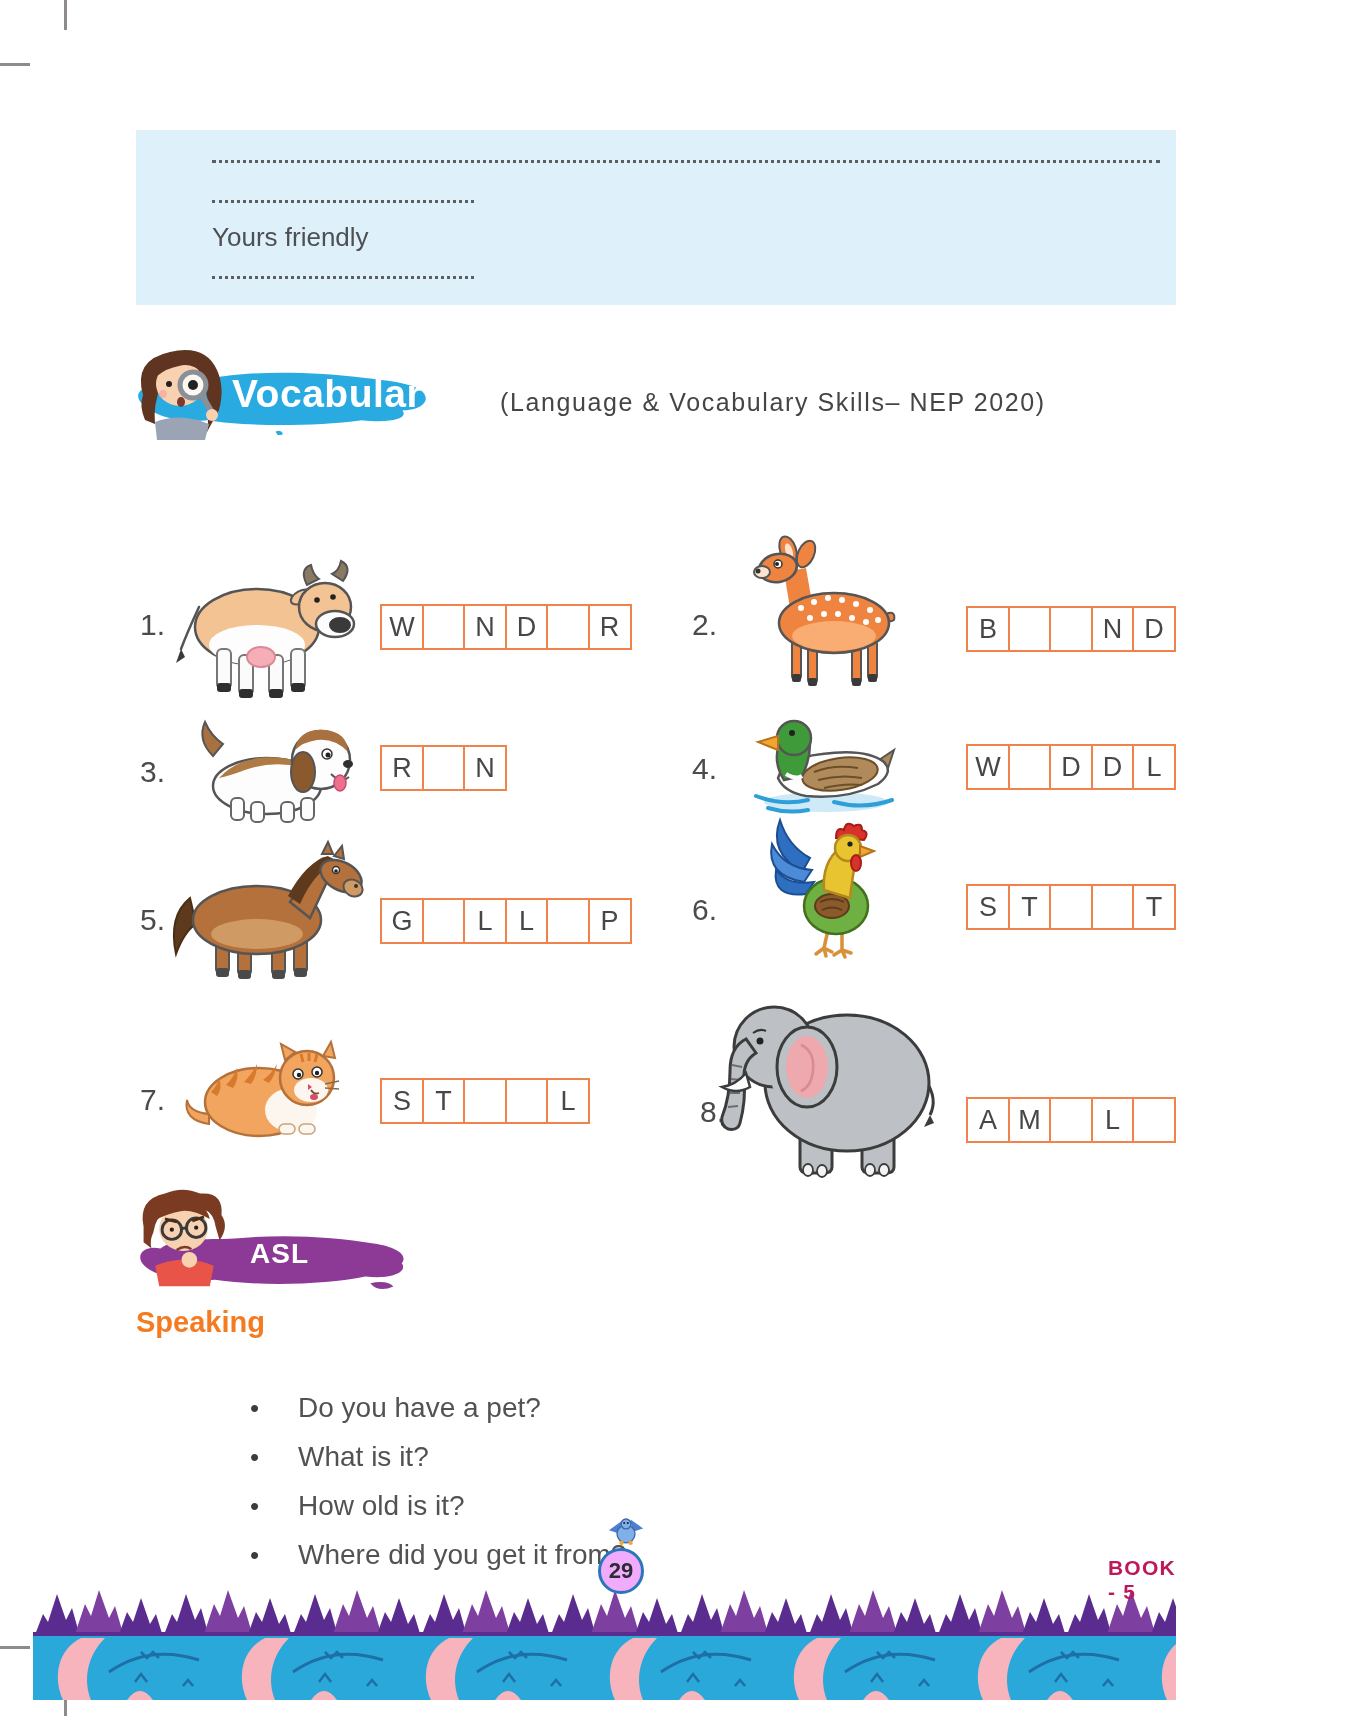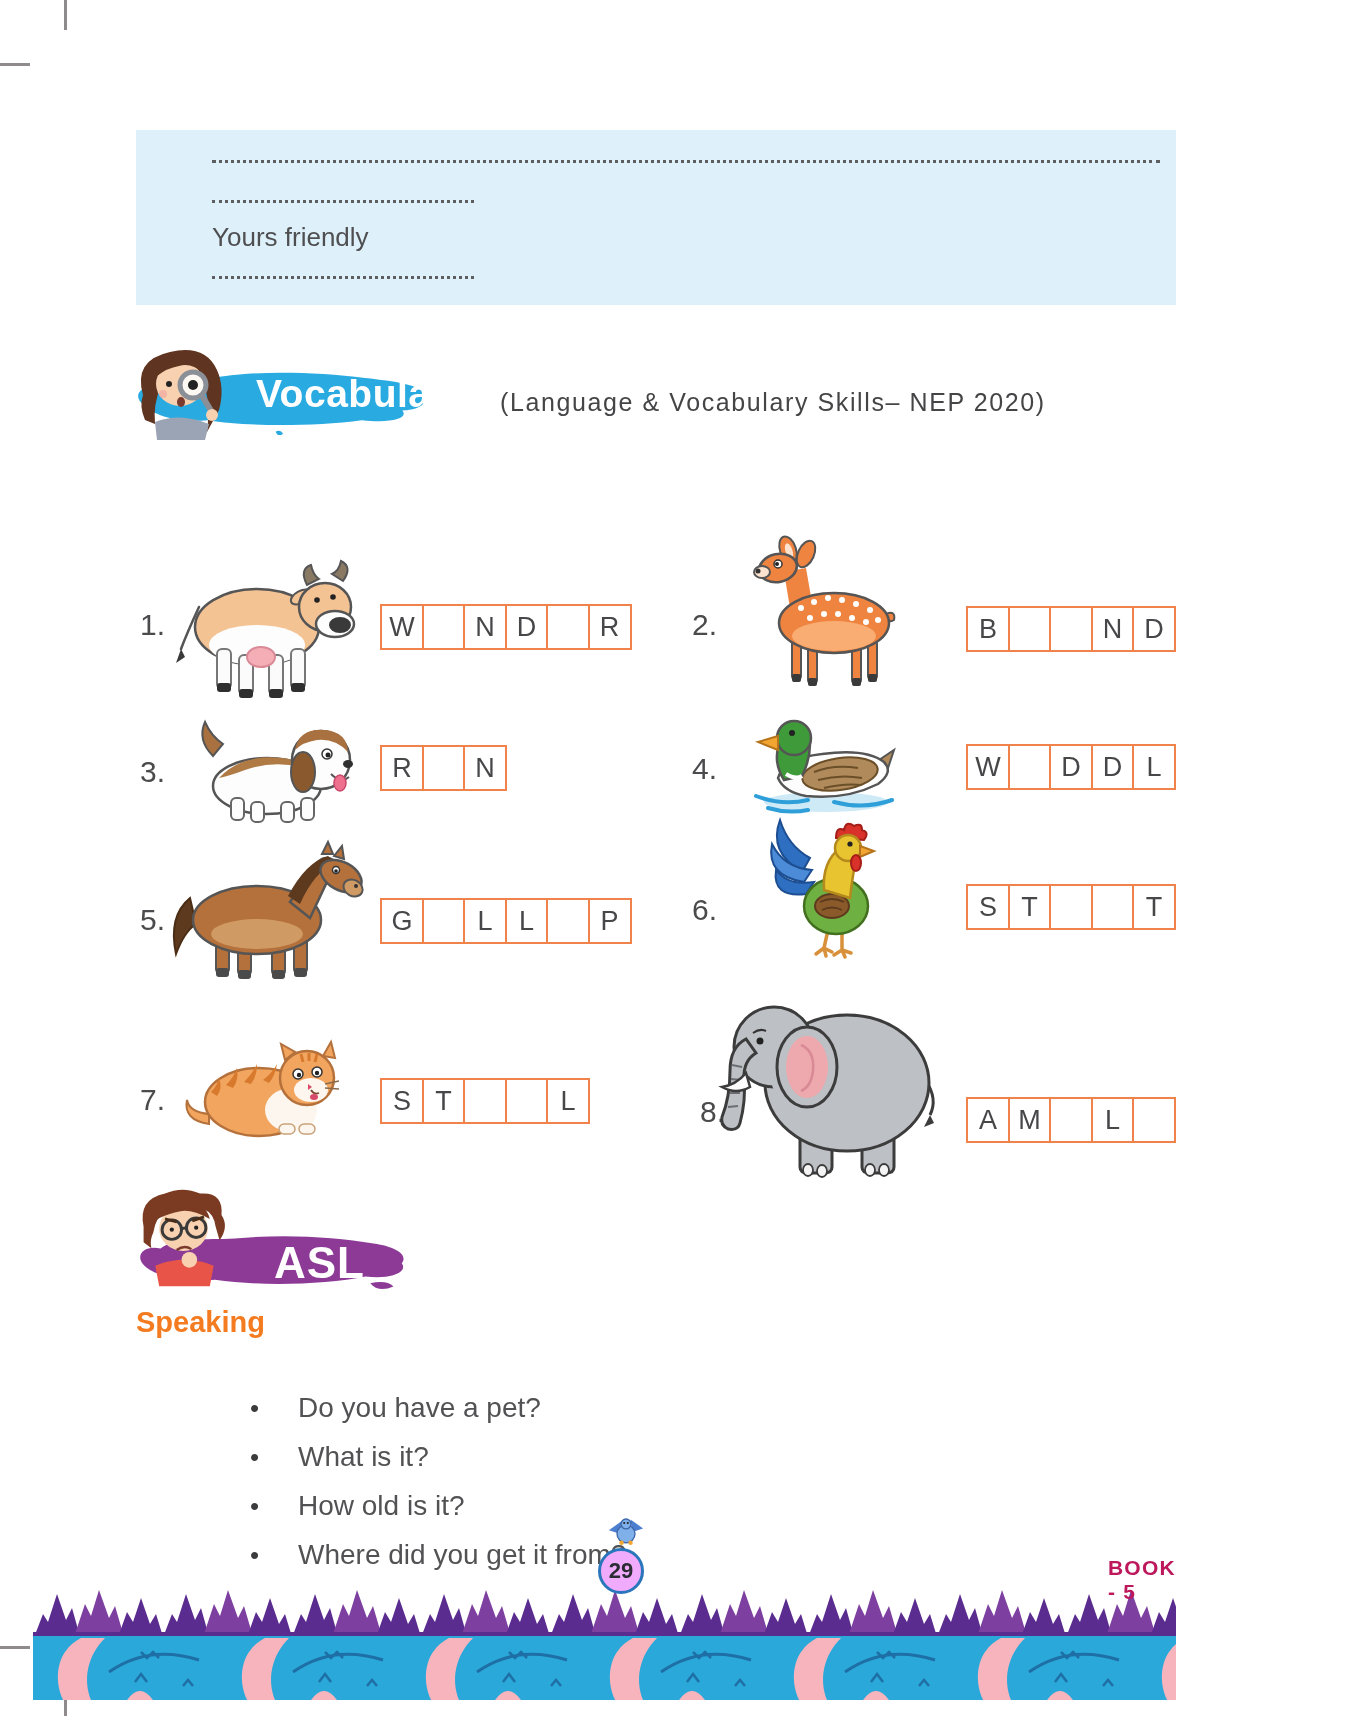--- a/index.html
+++ b/index.html
@@ -6,23 +6,23 @@
   .page{position:relative;width:1176px;height:1716px;background:#fff;overflow:hidden;
         font-family:"Liberation Sans",sans-serif;color:#4b4b4d;}
   
   .crop{position:absolute;background:#8f8a8b;z-index:1;}
   
   .letter-box{position:absolute;left:136px;top:130px;width:1076px;height:175px;background:#def1fb;}
   .dotline{position:absolute;height:0;border-bottom:3px dotted #5d5e60;}
   .closing-text{position:absolute;left:76px;top:92px;font-size:26px;color:#4f4f51;}
   .brush{position:absolute;z-index:1;}
   .badge-icon{position:absolute;z-index:2;}
-  .badge-text{position:absolute;z-index:3;color:#fff;font-weight:bold;margin-left:24px;}
+  .badge-text{position:absolute;z-index:3;color:#fff;font-weight:bold;}
   .voc-badge-text{left:232px;top:372px;font-size:39px;letter-spacing:.5px;}
-  .asl-badge-text{left:250px;top:1238px;font-size:44px;letter-spacing:1px;}
+  .asl-badge-text{left:250px;top:1238px;font-size:28px;letter-spacing:1px;}
   .voc-subtitle{position:absolute;left:490px;top:388px;font-size:25px;letter-spacing:1.6px;color:#454547;font-weight:500;margin-left:10px;}
   .instruction{position:absolute;left:136px;top:453px;width:1085px;font-size:29px;font-weight:bold;
                font-style:italic;color:#1d6b9e;line-height:1.25;}
   
   .voc-item{position:absolute;}
   .voc-num{position:absolute;font-size:30px;color:#4b4b4d;}
   .voc-art{position:absolute;line-height:0;}
   .cells{position:absolute;display:flex;}
   .cell{width:40px;height:42px;border:2.5px solid #f0824c;margin-left:-2.5px;background:#fff;
         display:flex;align-items:center;justify-content:center;font-size:27px;color:#47474a;}

